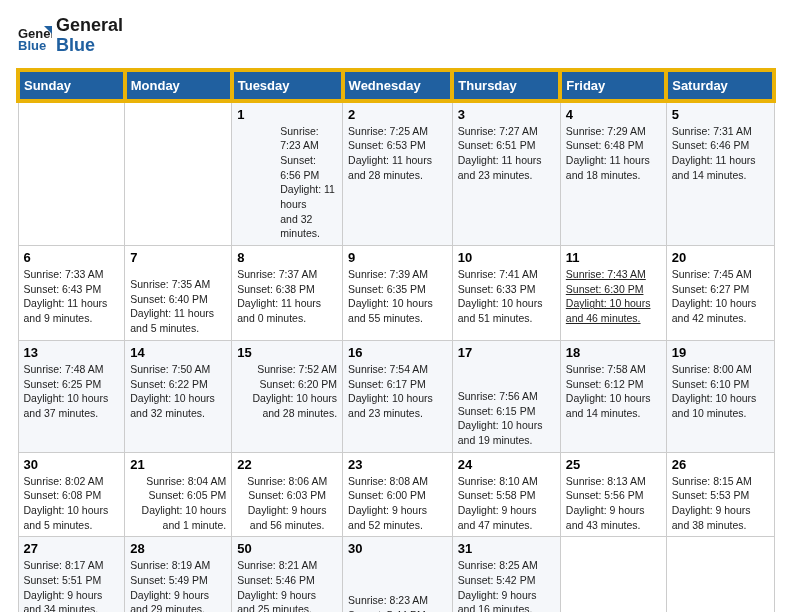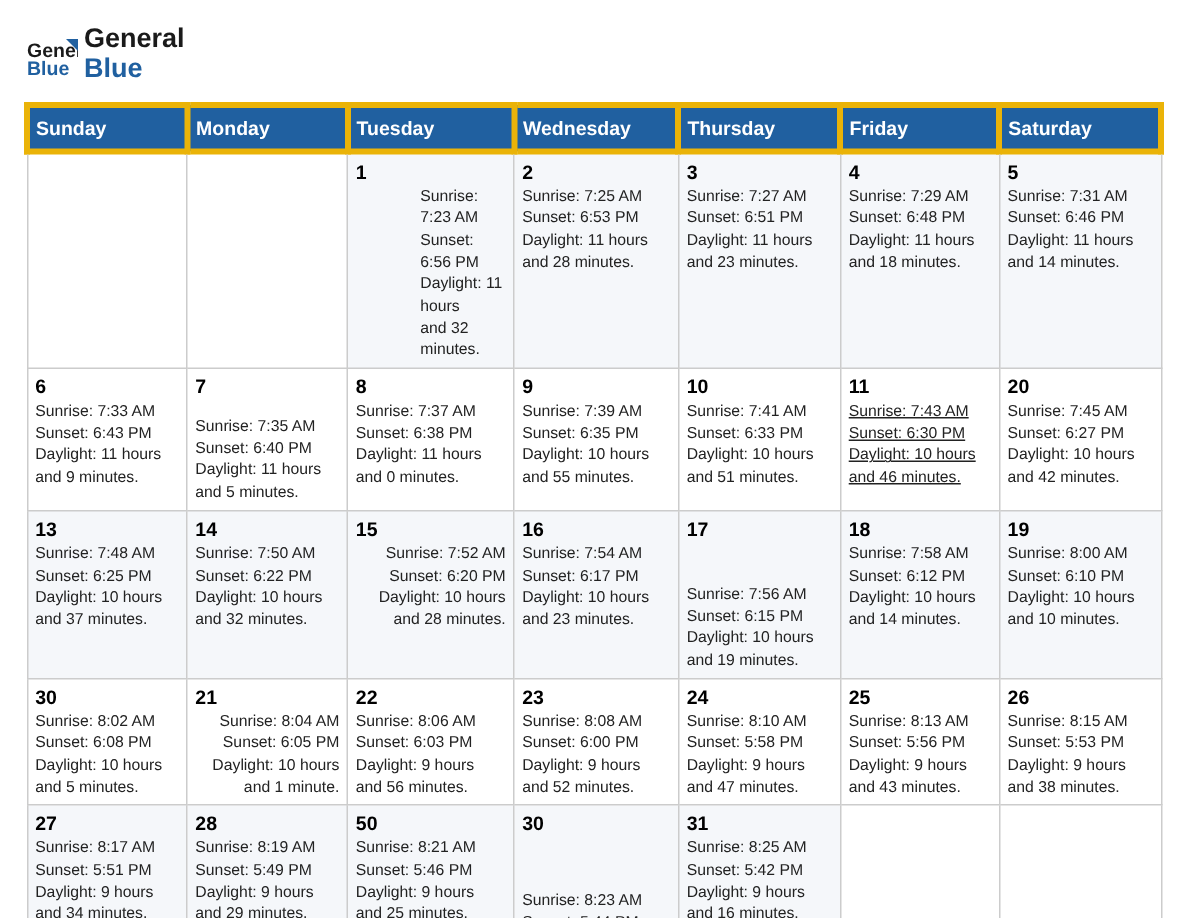--- a/index.html
+++ b/index.html
@@ -259,21 +259,21 @@
         </td>
         <td>
           <span class="day-num">21</span>
           <div class="day-info" style="white-space: pre-line; text-align: right;">Sunrise: 8:04 AM
 Sunset: 6:05 PM
 Daylight: 10 hours
 and 1 minute.</div>
         </td>
         <td>
           <span class="day-num">22</span>
-          <div class="day-info" style="white-space: pre-line;">Sunrise: 8:06 AM
+          <div class="day-info" style="white-space: pre-line; text-align: center;">Sunrise: 8:06 AM
 Sunset: 6:03 PM
 Daylight: 9 hours
 and 56 minutes.</div>
         </td>
         <td>
           <span class="day-num">23</span>
           <div class="day-info" style="white-space: pre-line;">Sunrise: 8:08 AM
 Sunset: 6:00 PM
 Daylight: 9 hours
 and 52 minutes.</div>

